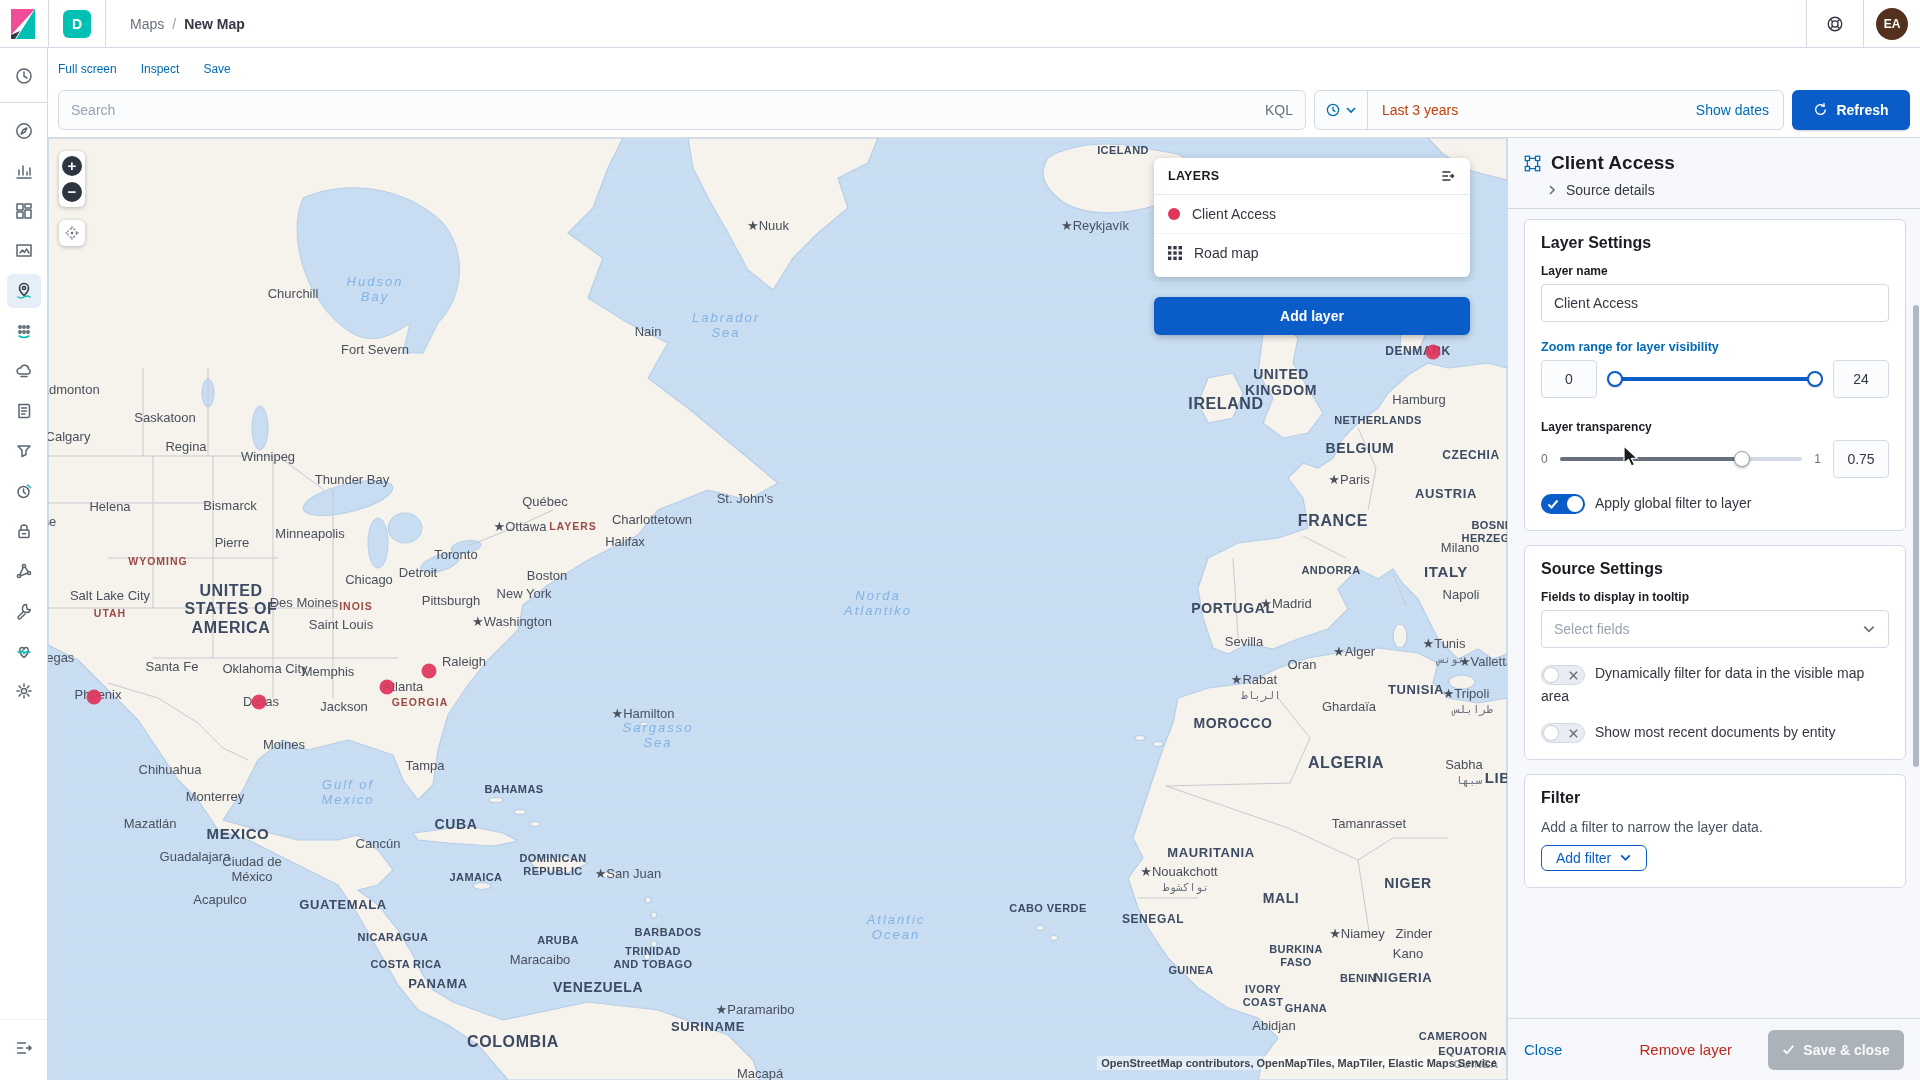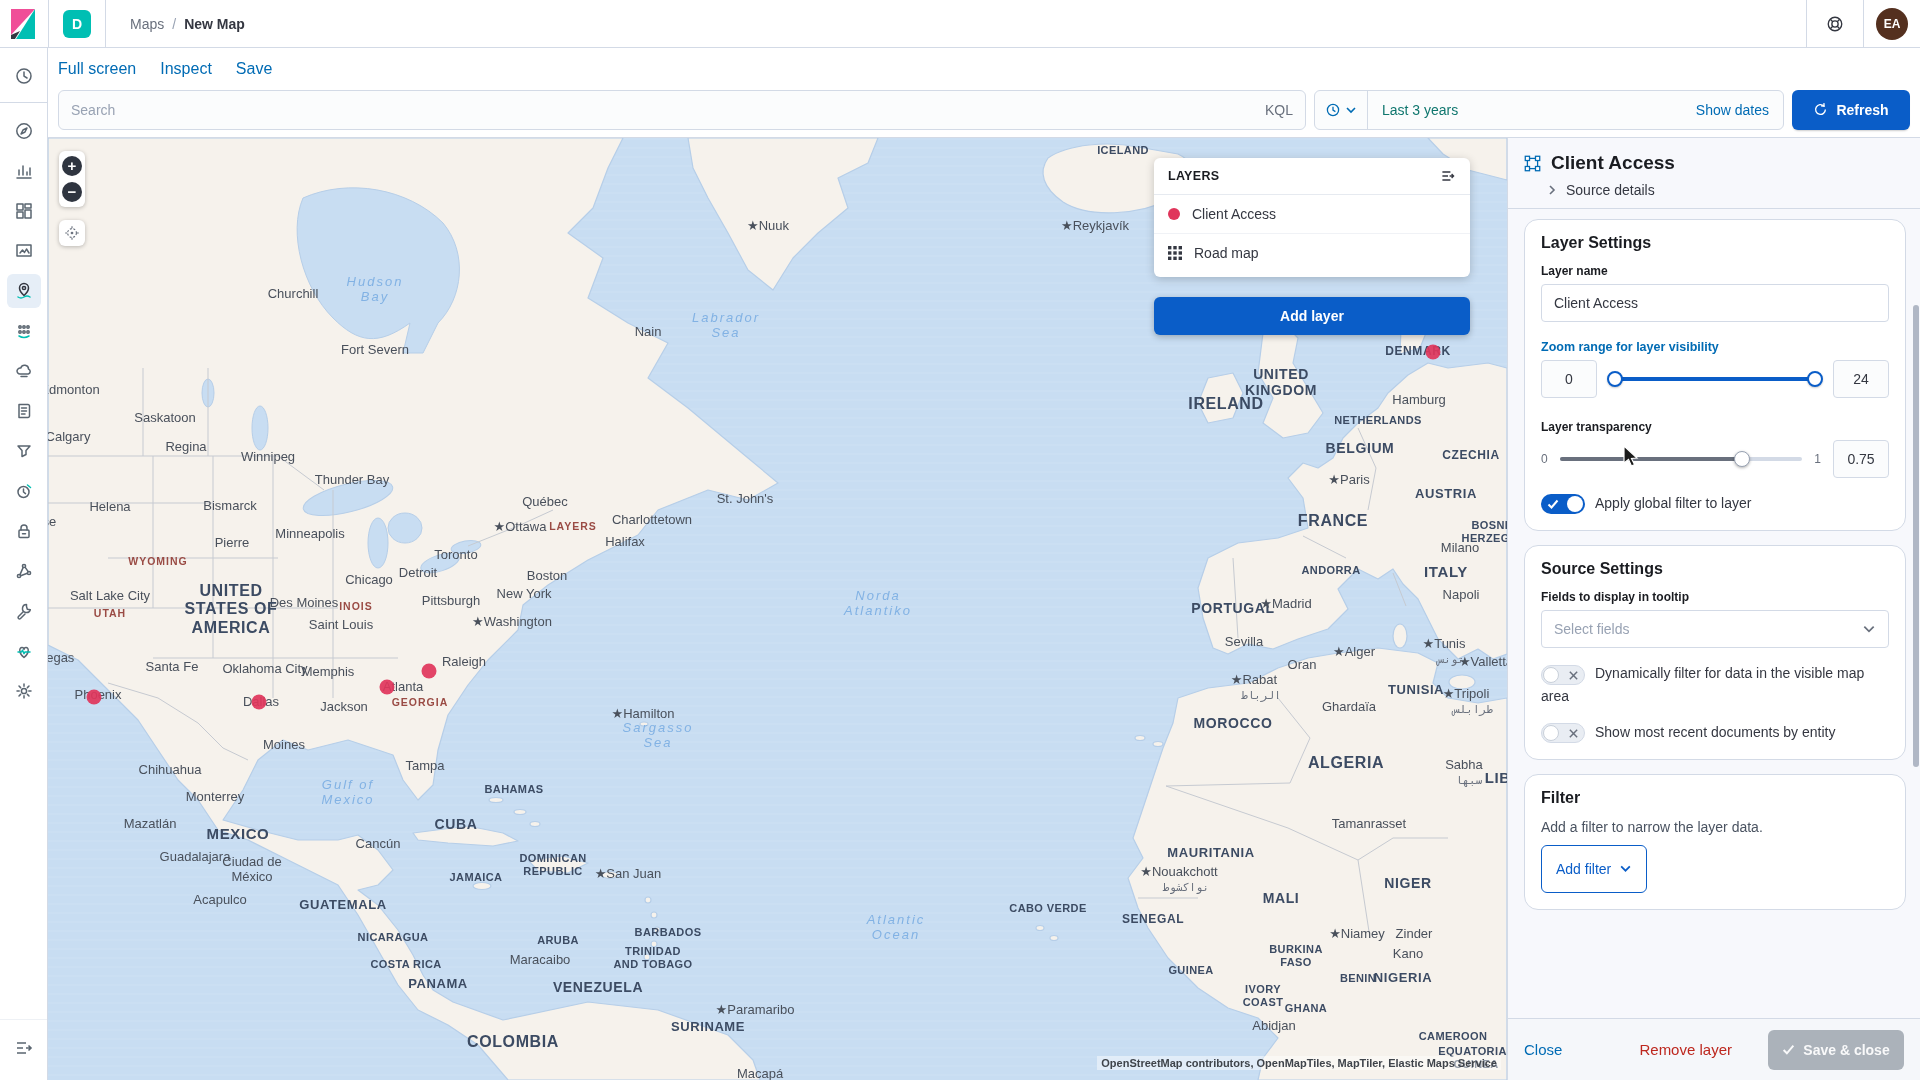--- a/index.html
+++ b/index.html
@@ -13,30 +13,30 @@
   #space-badge { margin:0 14px; width:28px; height:28px; border-radius:6px; background:#00BFB3; color:#fff; font-weight:700; font-size:14px; display:flex; align-items:center; justify-content:center; }
   #breadcrumb { margin-left:24px; font-size:14px; display:flex; gap:8px; align-items:center; }
   #breadcrumb .bc-root { color:#69707D; }
   #breadcrumb .bc-sep { color:#98A2B3; }
   #breadcrumb .bc-cur { color:#343741; font-weight:600; }
   #topbar-right { margin-left:auto; display:flex; align-items:center; height:100%; }
   #help-btn { width:56px; height:100%; display:flex; align-items:center; justify-content:center; color:#343741; }
   #avatar { width:32px; height:32px; border-radius:50%; background:#54301F; color:#fff; font-size:12px; font-weight:700; display:flex; align-items:center; justify-content:center; margin:0 12px; }
 
   #menubar { position:absolute; left:48px; top:48px; width:1872px; height:42px; background:#fff; display:flex; align-items:center; gap:24px; padding-left:10px; z-index:55; }
-  #menubar .mlink { font-size:16px; font-weight:500; }
+  #menubar .mlink { font-size:12px; font-weight:500; }
 
   #querybar { position:absolute; left:48px; top:90px; width:1872px; height:48px; background:#fff; border-bottom:1px solid #D3DAE6; display:flex; align-items:center; padding:0 10px 8px 10px; gap:8px; z-index:55; }
   #search-wrap { flex:1; height:40px; border:1px solid #D3DAE6; border-radius:6px; background:#fbfcfd; display:flex; align-items:center; padding:0 12px; }
   #search-input { flex:1; border:none; outline:none; background:transparent; font-size:14px; color:#343741; font-family:inherit; }
   #search-input::placeholder { color:#98A2B3; }
   #kql-btn { font-size:14px; color:#69707D; padding-left:10px; }
   #datepicker { width:470px; height:40px; border:1px solid #D3DAE6; border-radius:6px; background:#fbfcfd; display:flex; align-items:center; }
   #dp-clock { display:flex; align-items:center; gap:4px; padding:0 10px; color:#006BB4; border-right:1px solid #D3DAE6; height:100%; }
-  #dp-value { font-size:14px; color:#0f766e; padding:0 14px; flex:1; }
+  #dp-value { font-size:14px; color:#c2410c; padding:0 14px; flex:1; }
   #show-dates { font-size:14px; padding-right:14px; }
   #refresh-btn { height:40px; min-width:118px; background:#0A5DC8; border:none; border-radius:6px; color:#fff; font-size:14px; font-weight:600; display:flex; align-items:center; justify-content:center; gap:8px; font-family:inherit; cursor:pointer; box-shadow:0 2px 2px -1px rgba(0,0,0,.2); }
 
   
   #navrail { position:absolute; left:0; top:48px; width:48px; height:1032px; background:#fff; border-right:1px solid #D3DAE6; z-index:56; display:flex; flex-direction:column; align-items:center; }
   .nav-item { width:34px; height:34px; border-radius:6px; display:flex; align-items:center; justify-content:center; color:#5A6570; margin:3px 0; cursor:pointer; }
   .nav-item.active { background:#E6EEF7; color:#343741; }
   .nav-item svg { width:20px; height:20px; }
   #nav-top { padding:8px 0 6px; border-bottom:1px solid #D3DAE6; width:100%; display:flex; justify-content:center; }
   #nav-main { padding-top:8px; display:flex; flex-direction:column; align-items:center; }
@@ -71,21 +71,21 @@
   .lr-icn { display:flex; color:#343741; }
   #add-layer { position:absolute; left:1106px; top:159px; width:316px; height:38px; background:#0A5DC8; border:none; border-radius:6px; color:#fff; font-size:14px; font-weight:600; font-family:inherit; cursor:pointer; box-shadow:0 2px 6px rgba(0,0,0,.25); }
 
   
   #flyout { position:absolute; left:1507px; top:138px; width:413px; height:942px; background:#F7F8FC; border-left:1px solid #D3DAE6; display:flex; flex-direction:column; z-index:50; }
   #fly-head { padding:14px 16px 10px; border-bottom:1px solid #D3DAE6; background:#F7F8FC; }
   #fly-title-row { display:flex; align-items:center; gap:10px; }
   #fly-title { font-size:19px; font-weight:700; color:#1A1C21; }
   #src-details { display:flex; align-items:center; gap:8px; margin:8px 0 0 22px; font-size:14px; color:#343741; cursor:pointer; }
   #fly-body { flex:1; overflow:hidden; position:relative; padding:10px 14px 0 16px; }
-  .card { background:#fff; border:1px solid #D3DAE6; border-radius:14px; padding:14px 16px 16px; margin-bottom:14px; }
+  .card { background:#fff; border:1px solid #D3DAE6; border-radius:6px; padding:14px 16px 16px; margin-bottom:14px; }
   .card h3 { font-size:16px; font-weight:700; color:#1A1C21; margin-bottom:12px; }
   .form-label { font-size:12px; font-weight:700; color:#1A1C21; margin:10px 0 6px; }
   .form-label.blue { color:#006BB4; font-size:12.5px; }
   .text-input { width:100%; height:38px; border:1px solid #D3DAE6; border-radius:4px; background:#fff; padding:0 12px; font-size:14px; color:#343741; font-family:inherit; }
   .numbox { width:56px; height:38px; border:1px solid #D3DAE6; border-radius:4px; background:#FBFCFD; display:flex; align-items:center; justify-content:center; font-size:14px; color:#343741; }
   .range-row { display:flex; align-items:center; gap:12px; margin-bottom:4px; }
   .dual-track { flex:1; height:4px; background:#D3DAE6; border-radius:2px; position:relative; }
   .dual-fill { position:absolute; left:4px; right:4px; top:0; height:4px; background:#0A5DC8; border-radius:2px; }
   .handle { position:absolute; top:50%; width:16px; height:16px; background:#fff; border:2px solid #0A5DC8; border-radius:50%; transform:translate(-50%,-50%); box-shadow:0 1px 2px rgba(0,0,0,.2); }
   .sl-end { font-size:12px; color:#69707D; }
@@ -96,21 +96,21 @@
   .switch { display:inline-block; vertical-align:middle; width:44px; height:20px; border-radius:10px; position:relative; margin-right:10px; cursor:pointer; }
   .switch.on { background:#0A5DC8; }
   .switch.on .knob { position:absolute; right:2px; top:2px; width:16px; height:16px; border-radius:50%; background:#fff; }
   .switch.on svg.chk { position:absolute; left:6px; top:4px; width:12px; height:12px; color:#fff; }
   .switch.off { background:#E9EDF3; border:1px solid #D3DAE6; }
   .switch.off .knob { position:absolute; left:1px; top:1px; width:16px; height:16px; border-radius:50%; background:#fff; border:1px solid #C9D0DA; }
   .switch.off svg.x { position:absolute; right:5px; top:4px; width:11px; height:11px; color:#69707D; }
   .select-box { width:100%; height:38px; border:1px solid #D3DAE6; border-radius:4px; background:#fff; display:flex; align-items:center; justify-content:space-between; padding:0 12px; cursor:pointer; }
   .select-box .ph { font-size:14px; color:#98A2B3; }
   .filter-desc { font-size:14px; color:#4A5361; margin-bottom:10px; }
-  #add-filter { display:inline-flex; align-items:center; gap:8px; height:48px; padding:0 14px; border:1px solid #0A5DC8; border-radius:6px; background:#fff; color:#0A5DC8; font-size:14px; font-weight:500; font-family:inherit; cursor:pointer; }
+  #add-filter { display:inline-flex; align-items:center; gap:8px; height:26px; padding:0 14px; border:1px solid #0A5DC8; border-radius:6px; background:#fff; color:#0A5DC8; font-size:14px; font-weight:500; font-family:inherit; cursor:pointer; }
   #fly-scrollbar { position:absolute; right:1px; top:96px; width:6px; height:462px; background:#98A2B3; border-radius:3px; opacity:.75; }
   #fly-footer { height:62px; background:#F5F7FA; border-top:1px solid #D3DAE6; display:flex; align-items:center; padding:0 16px; gap:10px; }
   #close-link { font-size:15px; }
   #remove-layer { margin-left:auto; margin-right:26px; color:#BD271E; font-size:15px; cursor:pointer; }
   #save-close { height:40px; min-width:136px; background:#ABB2BA; color:rgba(255,255,255,.92); border:none; border-radius:6px; font-size:14px; font-weight:600; font-family:inherit; display:flex; align-items:center; justify-content:center; gap:8px; cursor:default; }
 
   #cursor { position:absolute; left:1622px; top:445px; z-index:99; pointer-events:none; }
 </style>
 </head>
 <body>

